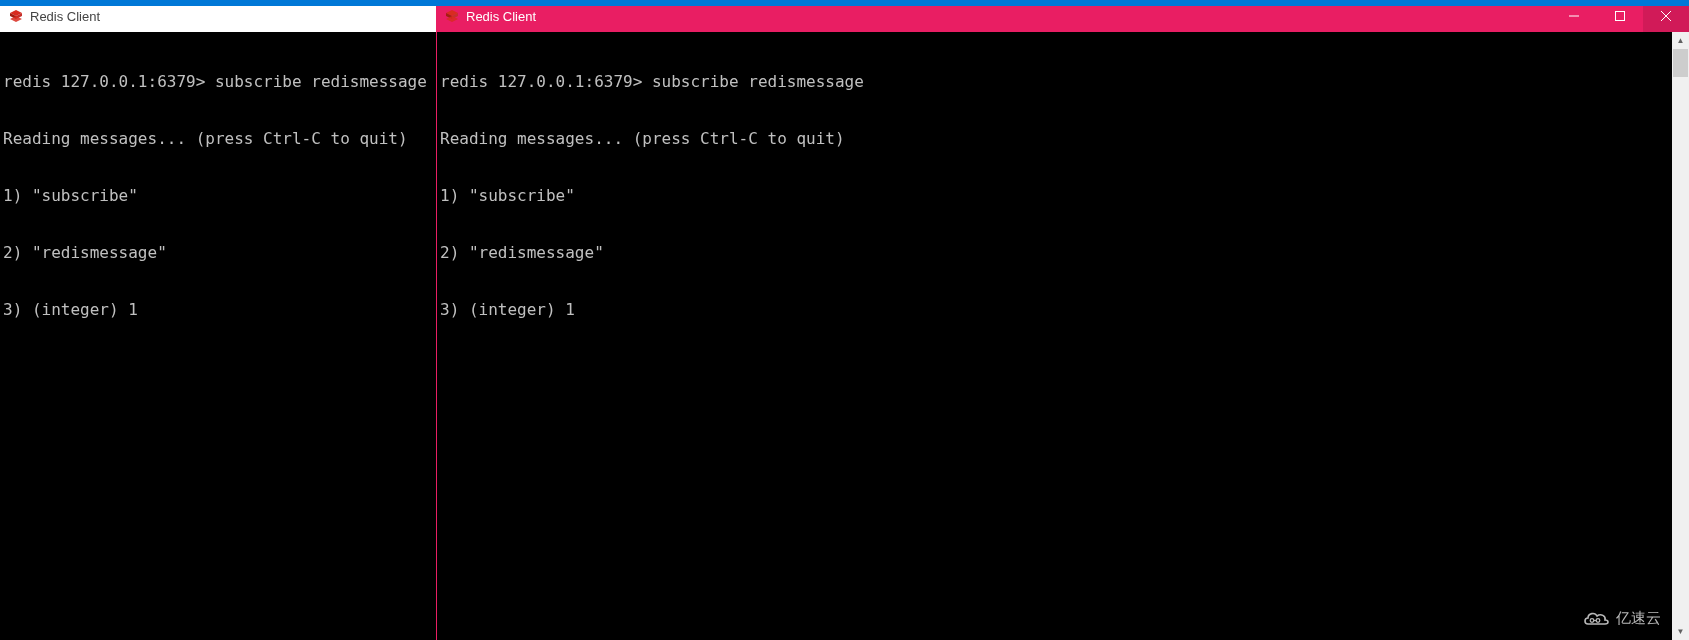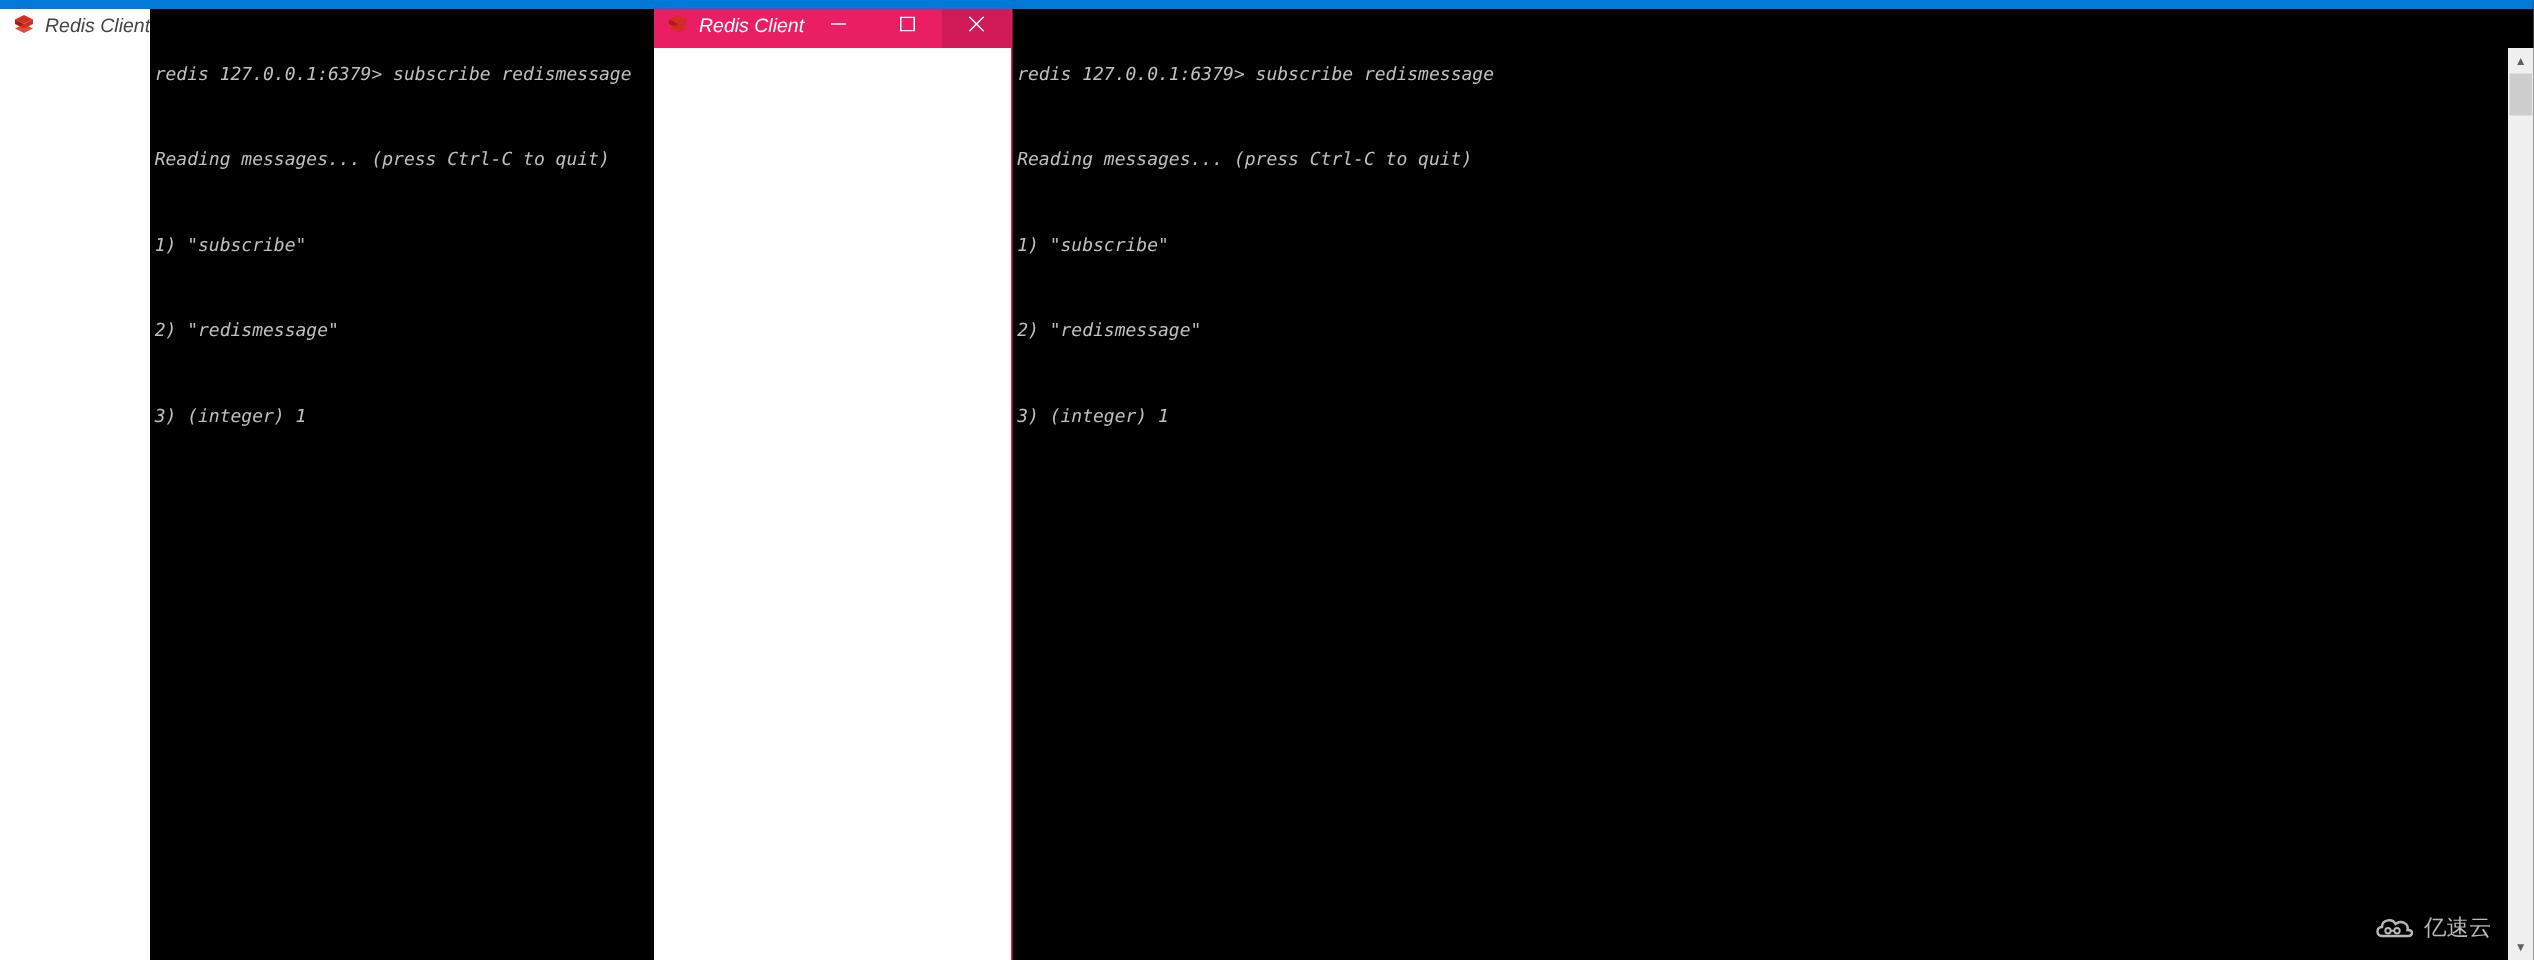--- a/index.html
+++ b/index.html
@@ -25,24 +25,23 @@
       z-index: 5;
     }
     .windows-container {
       display: flex;
       width: 100%;
       height: 100%;
       position: relative;
     }
     .window {
       display: flex;
-      flex-direction: row;
-      height: 100%;
-      position: relative;
-      font-style: italic;
+      flex-direction: column;
+      height: 100%;
+      position: relative;
     }
     .window-left {
       width: 436px;
       flex-shrink: 0;
     }
     .window-right {
       flex: 1;
     }
     .title-bar {
       height: 32px;
@@ -94,21 +93,21 @@
       height: 10px;
     }
     .window-btn-close {
       background: rgba(0,0,0,0.1);
     }
     .terminal {
       flex: 1;
       background: #000000;
       color: #c0c0c0;
       font-family: 'NSimSun', 'SimSun', 'Consolas', monospace;
-      font-size: 12px;
+      font-size: 16px;
       line-height: 19px;
       padding: 2px 3px;
       white-space: pre;
       overflow: hidden;
       position: relative;
     }
     .terminal-right {
       border-left: 1px solid #e91e63;
     }
     .terminal-line {

